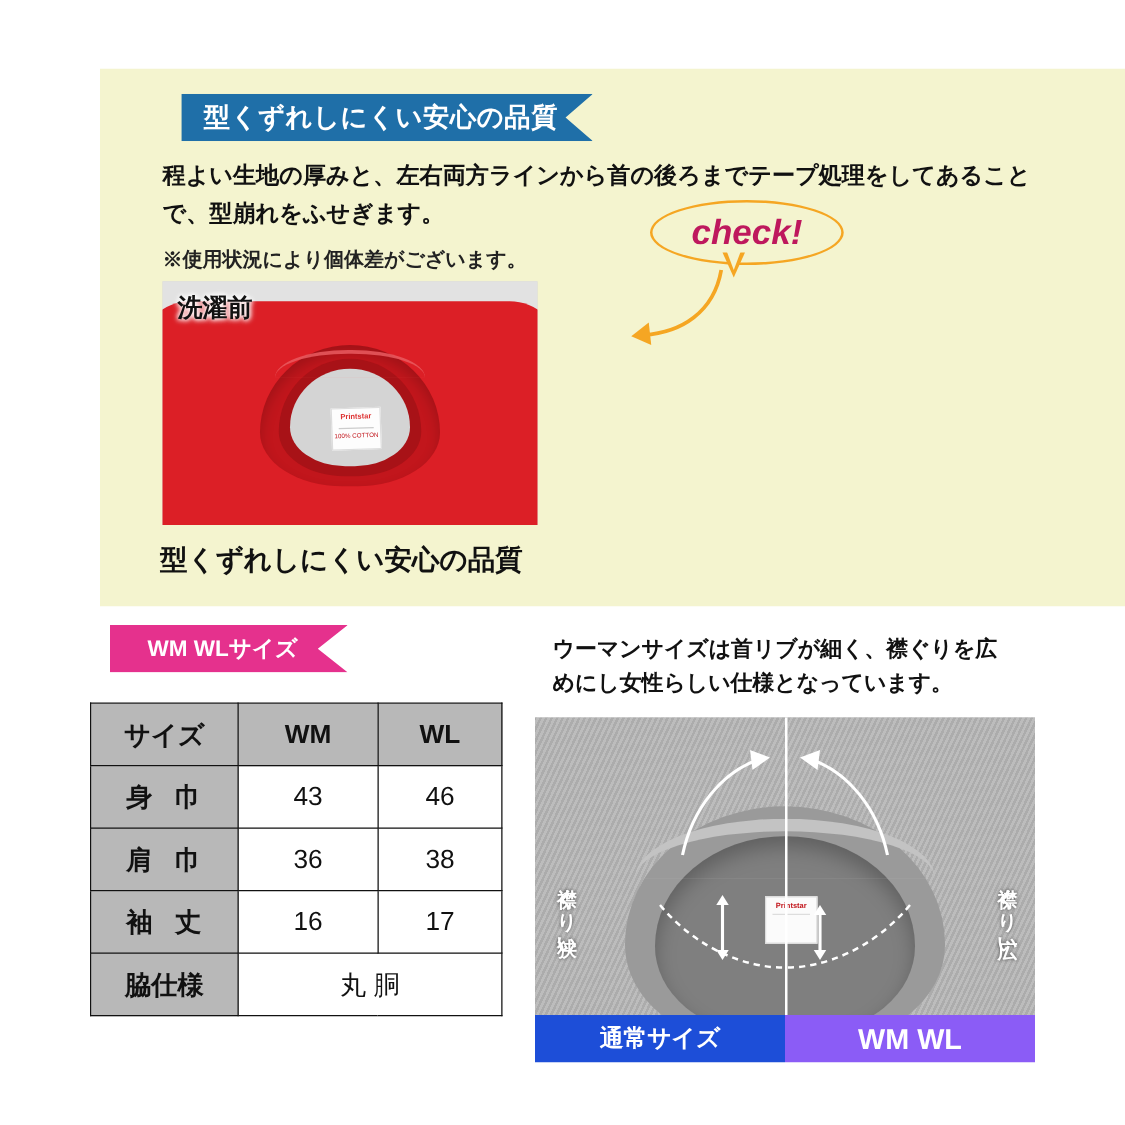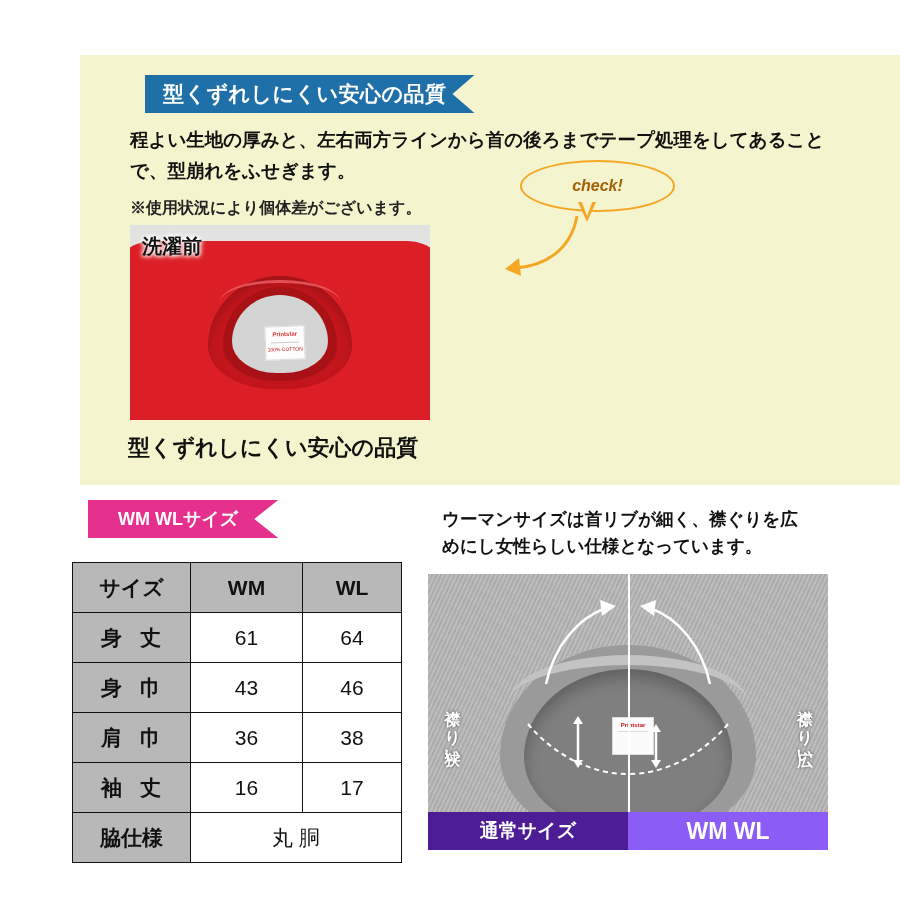--- a/index.html
+++ b/index.html
@@ -82,22 +82,22 @@
     box-sizing: border-box;
   }
   .check-bubble .bubble-text {
     position: absolute;
     left: 0; top: 0;
     width: 155px;
     height: 52px;
     display: flex;
     align-items: center;
     justify-content: center;
-    color: #a16207;
-    font-size: 16px;
+    color: #be185d;
+    font-size: 28px;
     font-weight: bold;
     font-style: italic;
   }
   .check-bubble .bubble-tail {
     position: absolute;
     left: 58px;
     top: 42px;
     width: 0; height: 0;
     border-left: 9px solid transparent;
     border-right: 9px solid transparent;
@@ -397,21 +397,21 @@
   .tab-row {
     position: absolute;
     left: 0;
     top: 314px;
     width: 400px;
     height: 38px;
     display: flex;
   }
   .tab-normal {
     flex: 1;
-    background: #4c1d95;
+    background: #1d4ed8;
     color: #ffffff;
     font-size: 19px;
     font-weight: bold;
     display: flex;
     align-items: center;
     justify-content: center;
   }
   .tab-wm {
     flex: 1;
     background: #8b5cf6;
@@ -474,25 +474,20 @@
 
   <table class="size-table">
     <thead>
       <tr>
         <th>サイズ</th>
         <th>WM</th>
         <th>WL</th>
       </tr>
     </thead>
     <tbody>
-      <tr>
-        <td class="label-spaced">身 丈</td>
-        <td>61</td>
-        <td>64</td>
-      </tr>
       <tr>
         <td class="label-spaced">身 巾</td>
         <td>43</td>
         <td>46</td>
       </tr>
       <tr>
         <td class="label-spaced">肩 巾</td>
         <td>36</td>
         <td>38</td>
       </tr>

